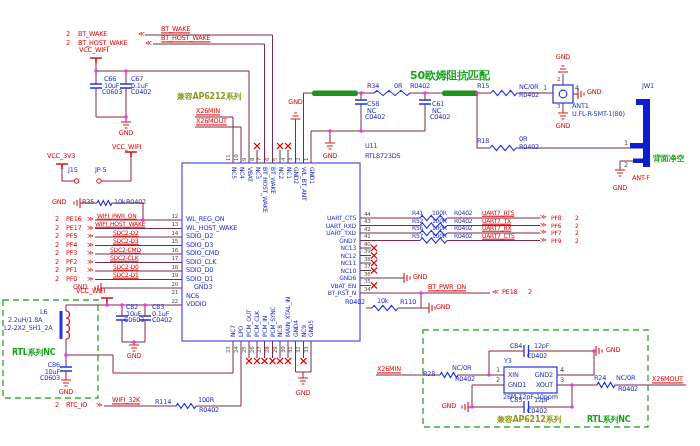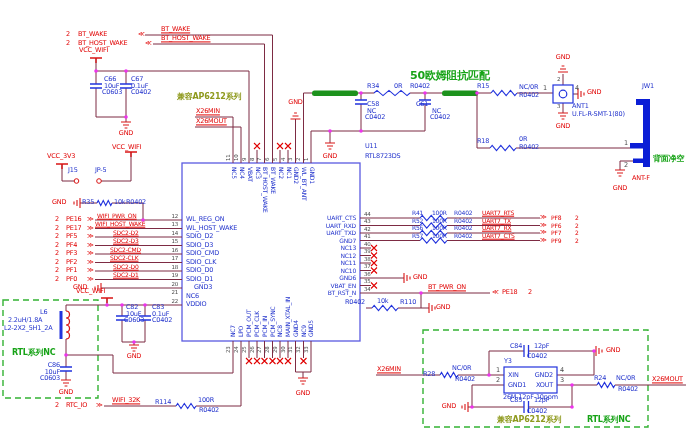--- a/index.html
+++ b/index.html
@@ -282,21 +282,21 @@
     <span class="lbl c-b" style="left: 365px; top: 157px; transform: translate(0px, -55%);">RTL8723DS</span>
     <span class="lbl c-r" style="left: 295.5px; top: 103px; transform: translate(-50%, -55%);">GND</span>
     <span class="lbl c-r" style="left: 330px; top: 157px; transform: translate(-50%, -55%);">GND</span>
     <span class="lbl c-g" style="left: 373px; top: 76px; font-size: 11px; transform: translate(0px, -55%); margin-left: 37px;">50欧姆阻抗匹配</span>
     <span class="lbl c-b" style="left: 367px; top: 87px; transform: translate(0px, -55%);">R34</span>
     <span class="lbl c-b" style="left: 394px; top: 87px; transform: translate(0px, -55%);">0R</span>
     <span class="lbl c-b" style="left: 410px; top: 87px; transform: translate(0px, -55%);">R0402</span>
     <span class="lbl c-b" style="left: 367px; top: 105px; transform: translate(0px, -55%);">C58</span>
     <span class="lbl c-b" style="left: 367px; top: 111.5px; transform: translate(0px, -55%);">NC</span>
     <span class="lbl c-b" style="left: 365px; top: 118px; transform: translate(0px, -55%);">C0402</span>
-    <span class="lbl c-b" style="left: 416px; top: 105px; transform: translate(0px, -55%);">C61</span>
+    <span class="lbl c-b" style="left: 432px; top: 105px; transform: translate(0px, -55%);">C61</span>
     <span class="lbl c-b" style="left: 432px; top: 111.5px; transform: translate(0px, -55%);">NC</span>
     <span class="lbl c-b" style="left: 430px; top: 118px; transform: translate(0px, -55%);">C0402</span>
     <span class="lbl c-b" style="left: 477px; top: 87px; transform: translate(0px, -55%);">R15</span>
     <span class="lbl c-b" style="left: 519px; top: 88px; transform: translate(0px, -55%);">NC/0R</span>
     <span class="lbl c-b" style="left: 519px; top: 96px; transform: translate(0px, -55%);">R0402</span>
     <span class="lbl c-k" style="left: 543px; top: 89px; transform: translate(0px, -55%);">1</span>
     <span class="lbl c-k" style="left: 575px; top: 89px; transform: translate(0px, -55%);">4</span>
     <span class="lbl c-k" style="left: 557px; top: 80px; font-size: 5.5px; transform: translate(0px, -55%);">2</span>
     <span class="lbl c-k" style="left: 557px; top: 107px; font-size: 5.5px; transform: translate(0px, -55%);">3</span>
     <span class="lbl c-r" style="left: 563px; top: 58px; transform: translate(-50%, -55%);">GND</span>

